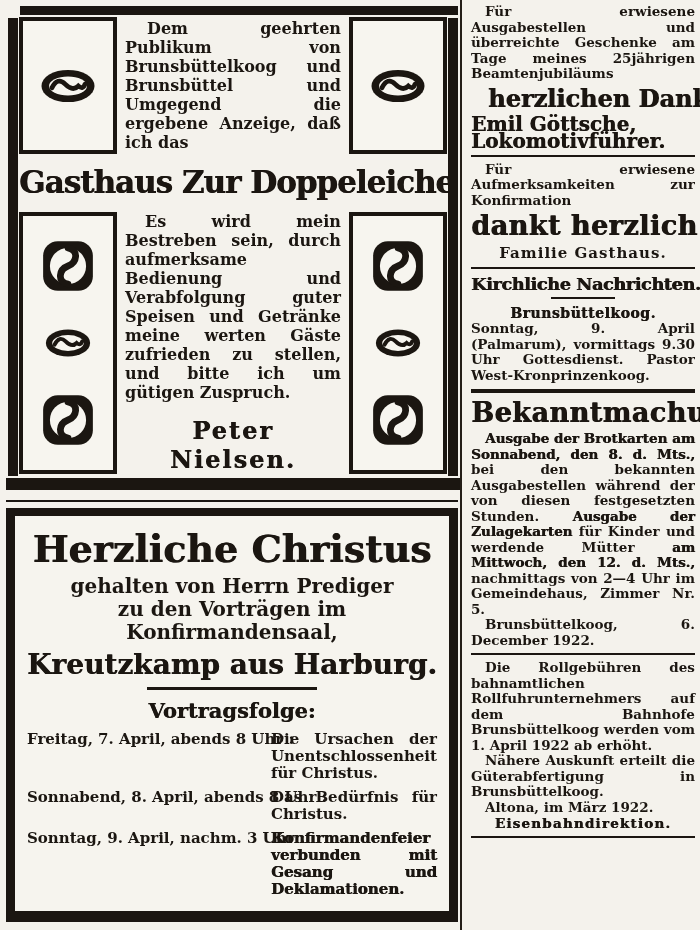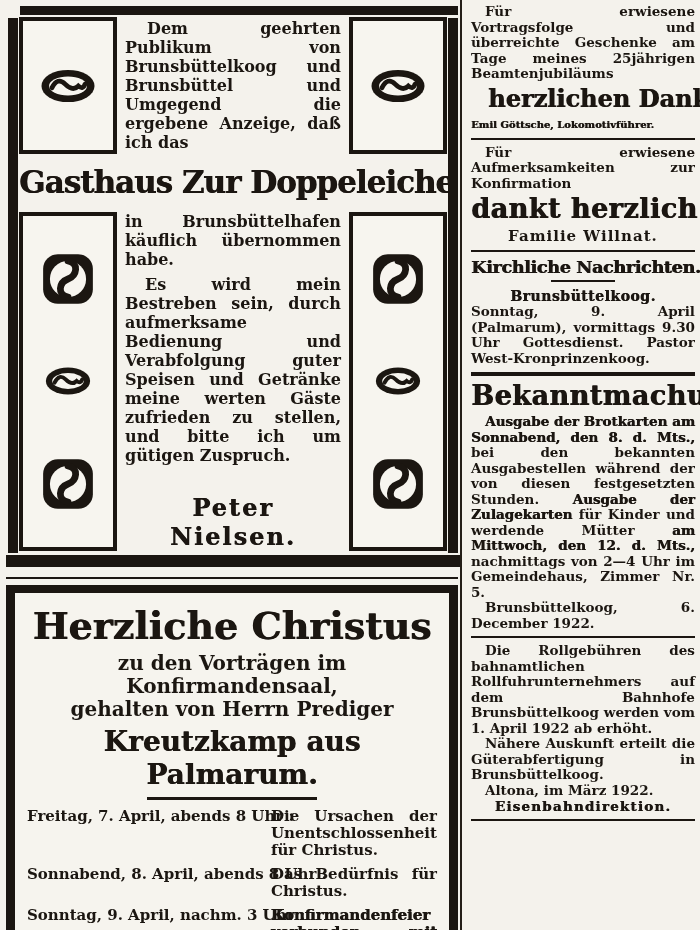--- a/index.html
+++ b/index.html
@@ -22,21 +22,21 @@
   .ad1 .bar-left{position:absolute;left:2px;top:12px;bottom:14px;width:10px;}
   .ad1 .bar-right{position:absolute;right:2px;top:12px;bottom:14px;width:10px;}
   .ad1 .bar-bottom{position:absolute;bottom:0;left:0;right:0;height:12px;}
   .ad1-row{display:grid;grid-template-columns:98px 1fr 98px;column-gap:8px;}
   .corner-box{border:4px solid #1b1611;display:flex;align-items:center;justify-content:center;background:#f7f5ef;}
   .orn-col{border:4px solid #1b1611;display:flex;flex-direction:column;align-items:center;justify-content:space-around;background:#f7f5ef;padding:6px 0;}
   .ad1-intro{font-size:16px;line-height:19px;font-weight:bold;text-align:justify;text-indent:22px;margin:2px 0;}
   .ad1-title{grid-column:1/4;text-align:center;font-size:31px;font-weight:bold;letter-spacing:-1px;white-space:nowrap;padding:10px 0 12px 0;text-shadow:.6px 0 0 currentColor;}
   .ad1-body p{font-size:16px;line-height:19px;font-weight:bold;text-align:justify;margin:0 0 6px 0;}
   .ad1-body .indent{text-indent:20px;}
-  .ad1-sign{text-align:center;font-size:24px;font-weight:bold;letter-spacing:2px;margin-top:28px;text-shadow:.5px 0 0 currentColor;}
+  .ad1-sign{text-align:center;font-size:24px;font-weight:bold;letter-spacing:2px;margin-top:14px;text-shadow:.5px 0 0 currentColor;}
   .orn-oval{width:58px;height:36px;color:#1b1611;}
   .orn-oval.small{width:50px;height:30px;}
   .orn-square{width:52px;height:52px;color:#1b1611;}
 
   
   .gap-rule{height:2px;background:#1b1611;margin:10px 4px 6px 2px;}
   .ad2{margin:0 4px 0 2px;border-top:8px solid #1b1611;border-left:9px solid #1b1611;border-right:9px solid #1b1611;border-bottom:11px solid #1b1611;padding:8px 12px 6px 12px;background:#f6f4ee;}
   .ad2-title{text-align:center;font-size:38px;font-weight:bold;white-space:nowrap;margin:2px 0 4px 0;text-shadow:.7px 0 0 currentColor;}
   .ad2-sub{text-align:center;font-size:20px;line-height:23px;font-weight:bold;margin:0;}
   .ad2-speaker{text-align:center;font-size:28px;font-weight:bold;margin:4px 0 6px 0;text-shadow:.5px 0 0 currentColor;}
@@ -47,21 +47,21 @@
   .sched-topic{font-size:15px;line-height:17px;font-weight:bold;text-align:justify;}
   .sched-topic.heavy{text-shadow:.6px 0 0 currentColor;}
 
   
   .col-right{width:244px;box-sizing:border-box;border-left:2px solid #241e18;margin-left:-2px;padding:4px 9px 0 9px;font-weight:bold;}
   .col-right p{margin:0;}
   .r-body{font-size:13.5px;line-height:15.5px;text-align:justify;}
   .r-ind{text-indent:14px;}
   .r-head-xl{text-align:center;font-size:24px;line-height:28px;margin:3px 17px;text-shadow:.8px 0 0 currentColor;white-space:nowrap;}
   .r-head-xxl{font-size:27px;line-height:31px;margin:2px 0 3px 0;text-shadow:.9px 0 0 currentColor;white-space:nowrap;letter-spacing:.5px;}
-  .r-sign{font-size:10px;line-height:17px;}
+  .r-sign{font-size:20px;line-height:17px;}
   .r-sign-right{text-align:center;font-size:15px;letter-spacing:1px;}
   .hr1{height:2px;background:#1b1611;margin:5px 0;}
   .hr2{height:4px;background:#1b1611;margin:6px 0 4px 0;}
   .hr-short{width:64px;height:2px;background:#1b1611;margin:3px auto 6px auto;}
   .r-news-head{text-align:left;font-size:17.5px;margin:4px 0 2px 0;text-shadow:.8px 0 0 currentColor;white-space:nowrap;letter-spacing:-.3px;}
   .r-place{text-align:center;font-size:14px;letter-spacing:.5px;text-shadow:.5px 0 0 currentColor;}
   .r-spaced{text-align:center;font-size:13.5px;letter-spacing:1.2px;text-shadow:.5px 0 0 currentColor;}
   .b{text-shadow:.5px 0 0 currentColor;}
 </style>
 </head>
@@ -108,21 +108,20 @@
               <path d="M13 21 Q19 9 27 17 T41 19 Q46 23 48 17" fill="none" stroke="currentColor" stroke-width="5" stroke-linecap="round"></path>
             </svg>
           <svg class="orn-square" viewBox="0 0 46 46" xmlns="http://www.w3.org/2000/svg">
               <rect x="1" y="1" width="44" height="44" rx="13" fill="currentColor"></rect>
               <circle cx="23" cy="23" r="16" fill="#f7f5ef"></circle>
               <path d="M23 7 C33 9 31 20 23 23 C15 26 13 37 23 39" fill="none" stroke="currentColor" stroke-width="6" stroke-linecap="round"></path>
             </svg>
         </div>
 
         <div class="ad1-body">
-          <p>in Brunsbüttelhafen käuflich übernommen habe.</p>
           <p class="indent">Es wird mein Bestreben sein, durch aufmerksame Bedienung und Verabfolgung guter Speisen und Getränke meine werten Gäste zufrieden zu stellen, und bitte ich um gütigen Zuspruch.</p>
           <div class="ad1-sign">Peter Nielsen.</div>
         </div>
 
         <div class="orn-col">
           <svg class="orn-square" viewBox="0 0 46 46" xmlns="http://www.w3.org/2000/svg">
               <rect x="1" y="1" width="44" height="44" rx="13" fill="currentColor"></rect>
               <circle cx="23" cy="23" r="16" fill="#f7f5ef"></circle>
               <path d="M23 7 C33 9 31 20 23 23 C15 26 13 37 23 39" fill="none" stroke="currentColor" stroke-width="6" stroke-linecap="round"></path>
             </svg>
@@ -137,51 +136,52 @@
               <path d="M23 7 C33 9 31 20 23 23 C15 26 13 37 23 39" fill="none" stroke="currentColor" stroke-width="6" stroke-linecap="round"></path>
             </svg>
         </div>
       </div>
     </div>
 
     <div class="gap-rule"></div>
 
     <div class="ad2">
       <div class="ad2-title">Herzliche Christus</div>
+      <p class="ad2-sub">gehalten von Herrn Prediger</p>
       <p class="ad2-sub">zu den Vorträgen im Konfirmandensaal,</p>
-      <p class="ad2-sub">gehalten von Herrn Prediger</p>
-      <div class="ad2-speaker">Kreutzkamp aus Palmarum.</div>
+      <div class="ad2-speaker">Kreutzkamp aus Harburg.</div>
       <div class="mini-rule"></div>
+      <div class="ad2-program-h">Vortragsfolge:</div>
 
       <div class="sched-row">
         <span class="sched-time">Freitag, 7. April, abends 8 Uhr :</span>
         <span class="sched-topic">Die Ursachen der Unentschlossenheit für Christus.</span>
       </div>
       <div class="sched-row">
         <span class="sched-time">Sonnabend, 8. April, abends 8 Uhr :</span>
         <span class="sched-topic">Das Bedürfnis für Christus.</span>
       </div>
       <div class="sched-row">
         <span class="sched-time">Sonntag, 9. April, nachm. 3 Uhr :</span>
         <span class="sched-topic heavy">Konfirmandenfeier verbunden mit Gesang und Deklamationen.</span>
       </div>
 
     </div>
   </div>
 
   <div class="col-right">
 
-    <p class="r-body r-ind">Für erwiesene Vortragsfolge und überreichte Geschenke am Tage meines 25jährigen Beamtenjubiläums</p>
+    <p class="r-body r-ind">Für erwiesene Ausgabestellen und überreichte Geschenke am Tage meines 25jährigen Beamtenjubiläums</p>
     <div class="r-head-xl">herzlichen Dank.</div>
     <p class="r-sign b">Emil Göttsche, Lokomotivführer.</p>
     <div class="hr1"></div>
 
     <p class="r-body r-ind">Für erwiesene Aufmerksamkeiten zur Konfirmation</p>
     <div class="r-head-xxl">dankt herzlich</div>
-    <p class="r-sign-right">Familie Willnat.</p>
+    <p class="r-sign-right">Familie Gasthaus.</p>
     <div class="hr1"></div>
 
     <div class="r-news-head">Kirchliche Nachrichten.</div>
     <div class="hr-short"></div>
     <p class="r-place">Brunsbüttelkoog.</p>
     <p class="r-body">Sonntag, 9. April (Palmarum), vormittags 9.30 Uhr Gottesdienst. Pastor West-Kronprinzenkoog.</p>
     <div class="hr2"></div>
 
     <div class="r-head-xxl">Bekanntmachung</div>
     <p class="r-body r-ind"><span class="b">Ausgabe der Brotkarten am Sonnabend, den 8. d. Mts.,</span><span> bei den bekannten Ausgabestellen während der von diesen festgesetzten Stunden. </span><span class="b">Ausgabe der Zulagekarten</span><span> für Kinder und werdende Mütter </span><span class="b">am Mittwoch, den 12. d. Mts.,</span><span> nachmittags von 2—4 Uhr im Gemeindehaus, Zimmer Nr. 5.</span></p>

